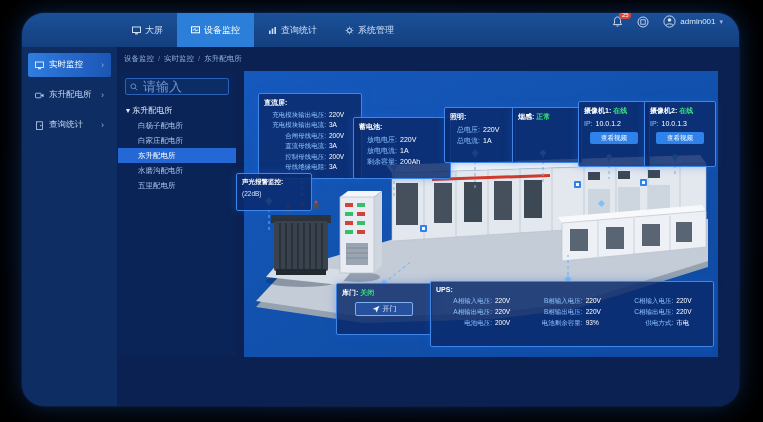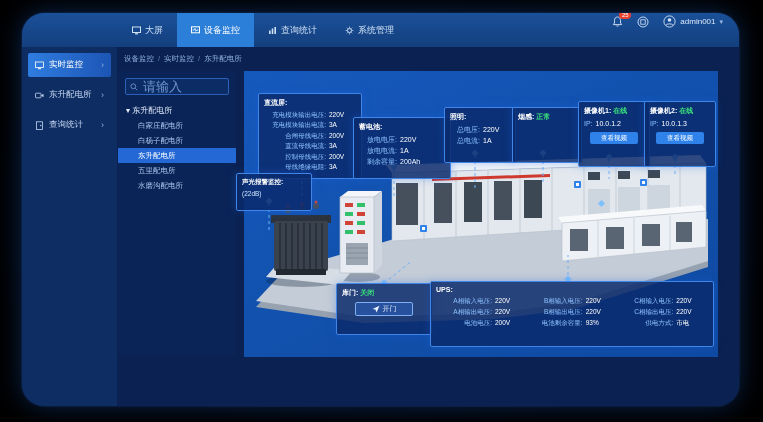--- a/index.html
+++ b/index.html
@@ -183,25 +183,25 @@
       <svg width="8" height="8" viewBox="0 0 8 8">
             <circle cx="3.3" cy="3.3" r="2.4" fill="none" stroke="#6f93cc" stroke-width="0.9"></circle>
             <path d="M5.2 5.2 L7.2 7.2" stroke="#6f93cc" stroke-width="0.9"></path>
           </svg>
       <input placeholder="请输入" style="">
     </div>
     <div class="tree-root">
       <span>▾</span>
       <span>东升配电所</span>
     </div>
+    <div class="tree-item">白杨子配电所</div>
     <div class="tree-item">白家庄配电所</div>
-    <div class="tree-item">白杨子配电所</div>
     <div class="tree-item sel">东升配电所</div>
+    <div class="tree-item">水磨沟配电所</div>
     <div class="tree-item">五里配电所</div>
-    <div class="tree-item">水磨沟配电所</div>
   </div>
 
   <div class="canvas">
 
     <svg class="scene" width="474" height="286" viewBox="0 0 474 286" style="overflow:visible">
 
       <polygon points="12,236 120,252 250,248 330,238 464,196 464,152 150,172 40,206" fill="#97a2b0"></polygon>
       <polygon points="12,230 120,246 250,242 330,232 464,190 464,148 150,168 40,200" fill="#c3ccd7"></polygon>
 
       <polygon points="148,102 462,92 456,84 142,94" fill="#f3f6f9"></polygon>

